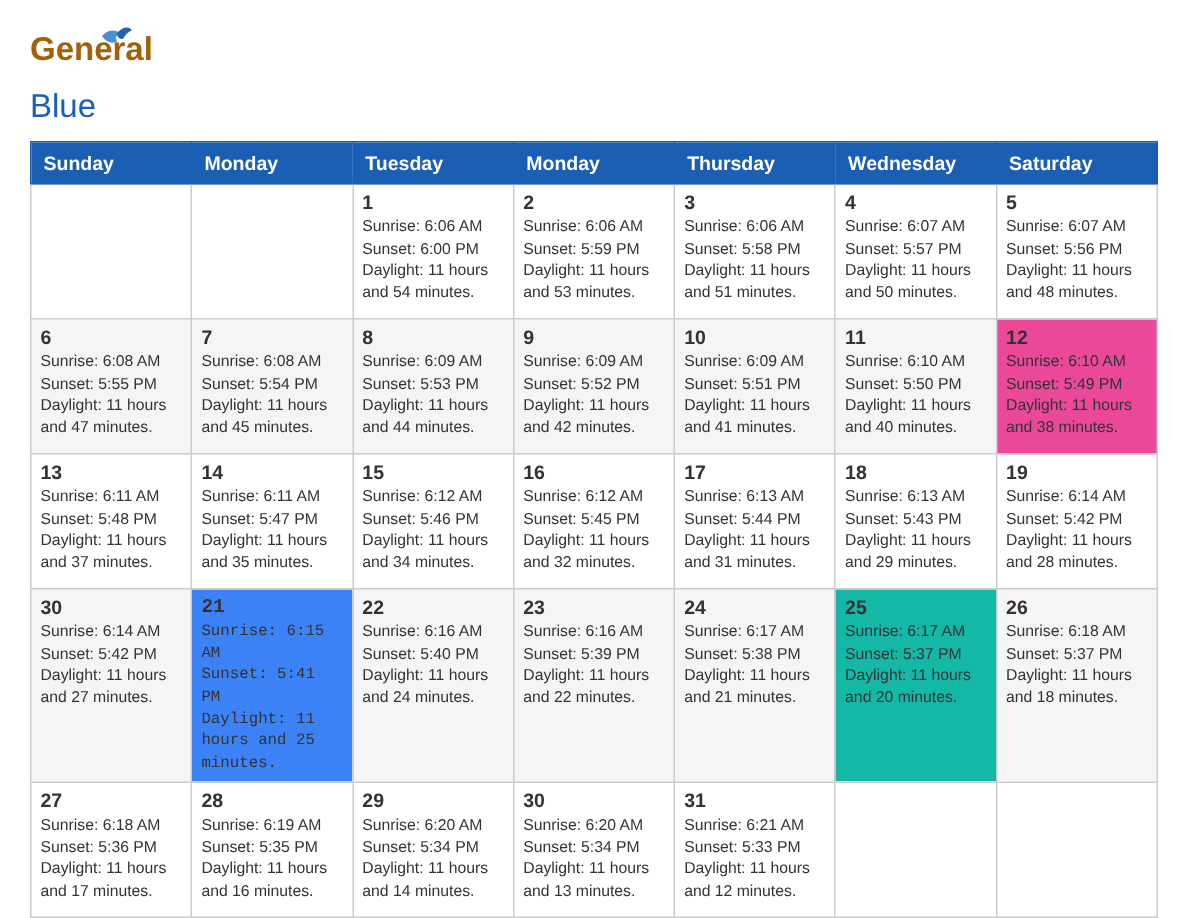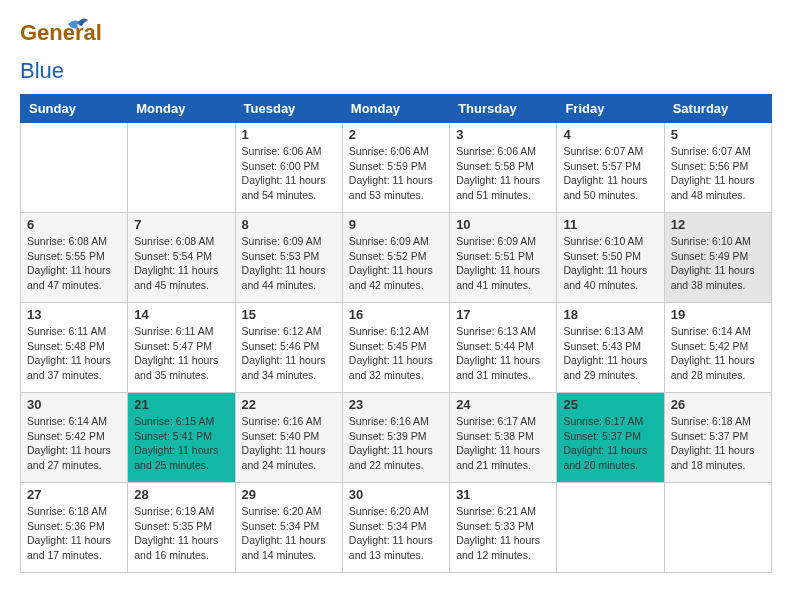--- a/index.html
+++ b/index.html
@@ -94,21 +94,21 @@
 </div>
 
 <table class="calendar">
   <thead>
     <tr>
         <th>Sunday</th>
         <th>Monday</th>
         <th>Tuesday</th>
         <th>Monday</th>
         <th>Thursday</th>
-        <th>Friday</th>
+        <th>Wednesday</th>
         <th>Saturday</th>
       </tr>
   </thead>
   <tbody id="calendar-body">
       <tr>
         <td class="empty"></td>
         <td class="empty"></td>
         <td>
           <div class="day-number">1</div>
           <div class="day-info">Sunrise: 6:06 AM<br>Sunset: 6:00 PM<br>Daylight: 11 hours and 54 minutes.</div>
@@ -148,21 +148,21 @@
           <div class="day-info">Sunrise: 6:09 AM<br>Sunset: 5:52 PM<br>Daylight: 11 hours and 42 minutes.</div>
         </td>
         <td style="background: rgb(245, 245, 245);">
           <div class="day-number">10</div>
           <div class="day-info">Sunrise: 6:09 AM<br>Sunset: 5:51 PM<br>Daylight: 11 hours and 41 minutes.</div>
         </td>
         <td style="background: rgb(245, 245, 245);">
           <div class="day-number">11</div>
           <div class="day-info">Sunrise: 6:10 AM<br>Sunset: 5:50 PM<br>Daylight: 11 hours and 40 minutes.</div>
         </td>
-        <td style="background: #e5e5e5;">
+        <td style="background: #ec4899;">
           <div class="day-number">12</div>
           <div class="day-info">Sunrise: 6:10 AM<br>Sunset: 5:49 PM<br>Daylight: 11 hours and 38 minutes.</div>
         </td>
       </tr>
       <tr>
         <td>
           <div class="day-number">13</div>
           <div class="day-info">Sunrise: 6:11 AM<br>Sunset: 5:48 PM<br>Daylight: 11 hours and 37 minutes.</div>
         </td>
         <td>
@@ -188,21 +188,21 @@
         <td>
           <div class="day-number">19</div>
           <div class="day-info">Sunrise: 6:14 AM<br>Sunset: 5:42 PM<br>Daylight: 11 hours and 28 minutes.</div>
         </td>
       </tr>
       <tr>
         <td style="background: rgb(245, 245, 245);">
           <div class="day-number">30</div>
           <div class="day-info">Sunrise: 6:14 AM<br>Sunset: 5:42 PM<br>Daylight: 11 hours and 27 minutes.</div>
         </td>
-        <td style="background: #14b8a6;">
+        <td style="background: #3b82f6; font-family: Liberation Mono, monospace;">
           <div class="day-number">21</div>
           <div class="day-info">Sunrise: 6:15 AM<br>Sunset: 5:41 PM<br>Daylight: 11 hours and 25 minutes.</div>
         </td>
         <td style="background: rgb(245, 245, 245); margin-left: 16px;">
           <div class="day-number">22</div>
           <div class="day-info">Sunrise: 6:16 AM<br>Sunset: 5:40 PM<br>Daylight: 11 hours and 24 minutes.</div>
         </td>
         <td style="background: rgb(245, 245, 245);">
           <div class="day-number">23</div>
           <div class="day-info">Sunrise: 6:16 AM<br>Sunset: 5:39 PM<br>Daylight: 11 hours and 22 minutes.</div>

